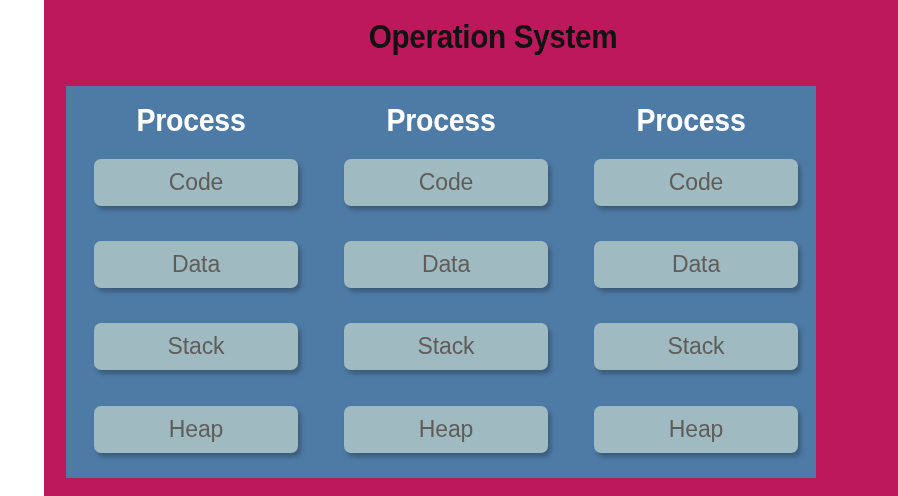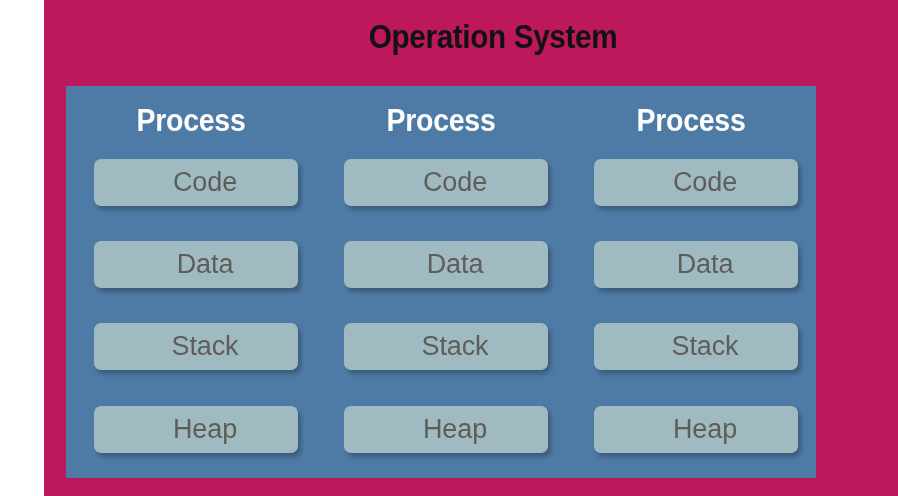--- a/index.html
+++ b/index.html
@@ -87,27 +87,27 @@
     width: 204px;
     height: 47px;
     background: #a0bac1;
     border-radius: 7px;
     box-shadow: 3px 4px 4px rgba(28, 42, 56, 0.38);
     box-sizing: border-box;
   }
 
   .segment-label {
     position: absolute;
-    left: 9px;
+    left: 0;
     top: 0;
     width: 100%;
     height: 47px;
     line-height: 47px;
     text-align: center;
-    font-size: 27px;
+    font-size: 23px;
     color: #5f5d59;
     letter-spacing: -0.1px;
     white-space: nowrap;
   }
 
   .seg-0 { top: 0px; }
   .seg-1 { top: 82px; text-decoration: underline; }
   .seg-2 { top: 164px; }
   .seg-3 { top: 247px; }
 </style>

